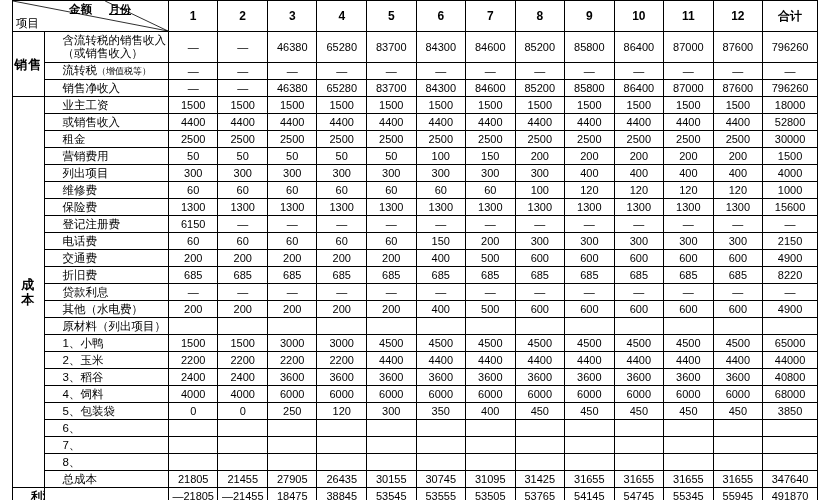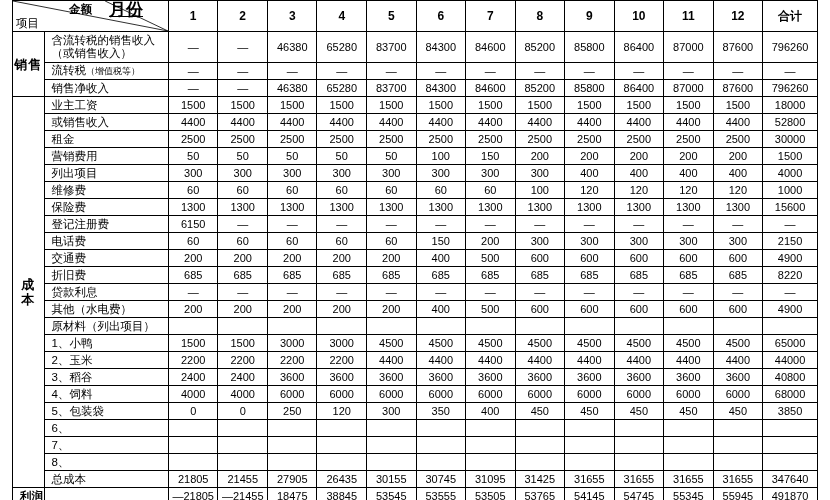--- a/index.html
+++ b/index.html
@@ -27,36 +27,36 @@
     font-weight:normal;
     overflow:hidden;
     white-space:nowrap;
   }
   
   col.c-grp{width:30px;}
   col.c-item{width:118px;}
   col.c-mon{width:47px;}
   col.c-tot{width:52px;}
 
-  .lbl{text-align:left;padding-left:7px;font-size:11.5px;}
+  .lbl{text-align:left;padding-left:18px;font-size:11.5px;}
   .grp{font-size:13px;font-weight:bold;letter-spacing:1px;}
   .grp-v{
     font-size:13px;font-weight:bold;
   }
   .num{text-align:center;font-size:11px;}
   .hdr{font-weight:bold;font-size:12px;}
   .corner{
     position:relative;height:30px;padding:0;margin-left:12px;
   }
   .corner .diag{position:absolute;inset:0;width:100%;height:100%;}
   .corner .t-amount{
     position:absolute;left:56px;top:1px;font-size:11.5px;font-weight:bold;
   }
   .corner .t-month{
-    position:absolute;left:96px;top:1px;font-size:17px;font-weight:bold;text-decoration:underline;
+    position:absolute;left:96px;top:1px;font-size:11px;font-weight:bold;text-decoration:underline;
   }
   .corner .t-item{
     position:absolute;left:3px;bottom:0px;font-size:11.5px;font-weight:normal;
   }
   .two-line{
     line-height:13px;white-space:normal;font-size:11.5px;
   }
   .h2{height:30px;}
   .small{font-size:9px;}
   .thickt{border-top:1.6px solid #000;}

